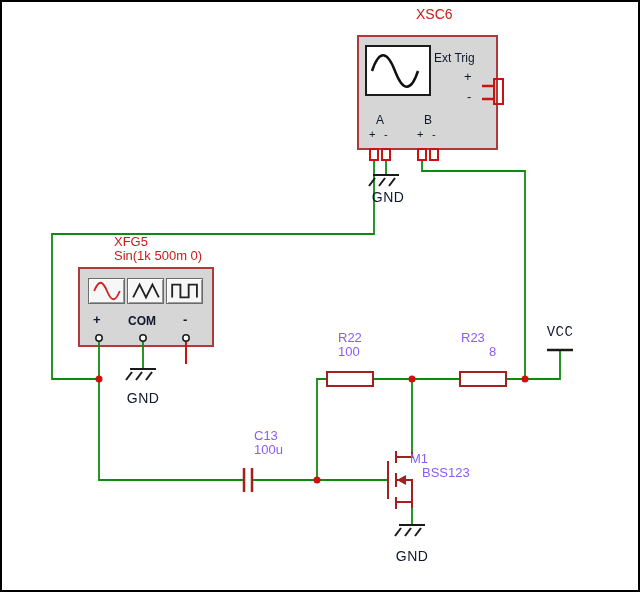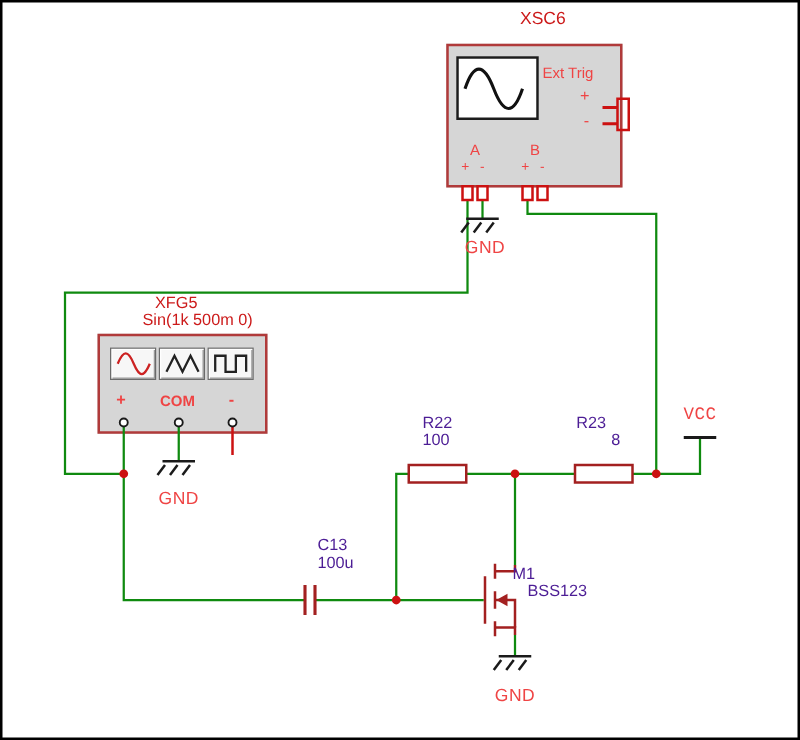--- a/index.html
+++ b/index.html
@@ -11,22 +11,22 @@
   .layer{position:absolute;left:0;top:0;z-index:5;}
   .inst{position:absolute;background:#d6d6d6;border:2px solid #b03a3a;box-sizing:border-box;z-index:2;}
   .scope{left:355px;top:33px;width:141px;height:115px;}
   .scope-display{position:absolute;left:6px;top:8px;width:66px;height:51px;background:#ffffff;border:2px solid #1c1c1c;box-sizing:border-box;}
   .fg{left:76px;top:265px;width:136px;height:80px;}
   .fg-btn{position:absolute;top:9px;width:37px;height:26px;background:#f7f7f7;border:1px solid #6b6b6b;
           box-shadow:inset 1px 1px 0 #ffffff, inset -1px -1px 0 #9a9a9a;box-sizing:border-box;
           display:flex;align-items:center;justify-content:center;}
   .lbl{position:absolute;z-index:6;line-height:1.05;white-space:nowrap;}
   .c-red{color:#cc1a1a;}
-  .c-maroon{color:#4c1d95;}
-  .c-blk{color:#ef4444;}
+  .c-maroon{color:#8b5cf6;}
+  .c-blk{color:#0f172a;}
   .s11{font-size:11px;} .s12{font-size:12px;} .s13{font-size:13px;} .s14{font-size:14px;}
   .s15{font-size:14px;letter-spacing:.4px;}
   .bold{font-weight:bold;}
   .ctr{text-align:center;}
 </style>
 </head>
 <body>
 
 <div class="canvas">
 
@@ -136,21 +136,21 @@
   <div class="lbl c-blk s13" style="left:462px;top:68px;">+</div>
   <div class="lbl c-blk s13" style="left:465px;top:88px;">-</div>
   <div class="lbl c-blk s12" style="left:374px;top:112px;">A</div>
   <div class="lbl c-blk s12" style="left:422px;top:112px;">B</div>
   <div class="lbl c-blk s11" style="left:367px;top:127px;">+</div>
   <div class="lbl c-blk s11" style="left:382px;top:127px;">-</div>
   <div class="lbl c-blk s11" style="left:415px;top:127px;">+</div>
   <div class="lbl c-blk s11" style="left:430px;top:127px;">-</div>
   <div class="lbl c-blk s15 ctr" style="left:364px;top:188px;width:44px;">GND</div>
 
-  <div class="lbl c-red s13" style="left:112px;top:233px;margin-left:10px;">XFG5</div>
+  <div class="lbl c-red s13" style="left:112px;top:233px;">XFG5</div>
   <div class="lbl c-red s13" style="left:112px;top:247px;">Sin(1k 500m 0)</div>
   <div class="lbl c-blk s13 bold" style="left:91px;top:311px;">+</div>
   <div class="lbl c-blk s12 bold" style="left:126px;top:313px;">COM</div>
   <div class="lbl c-blk s13 bold" style="left:181px;top:311px;">-</div>
   <div class="lbl c-blk s15 ctr" style="left:119px;top:389px;width:44px;">GND</div>
 
   <div class="lbl c-maroon s13" style="left:336px;top:329px;">R22</div>
   <div class="lbl c-maroon s13" style="left:336px;top:343px;">100</div>
   <div class="lbl c-maroon s13" style="left:459px;top:329px;">R23</div>
   <div class="lbl c-maroon s13" style="left:487px;top:343px;">8</div>

